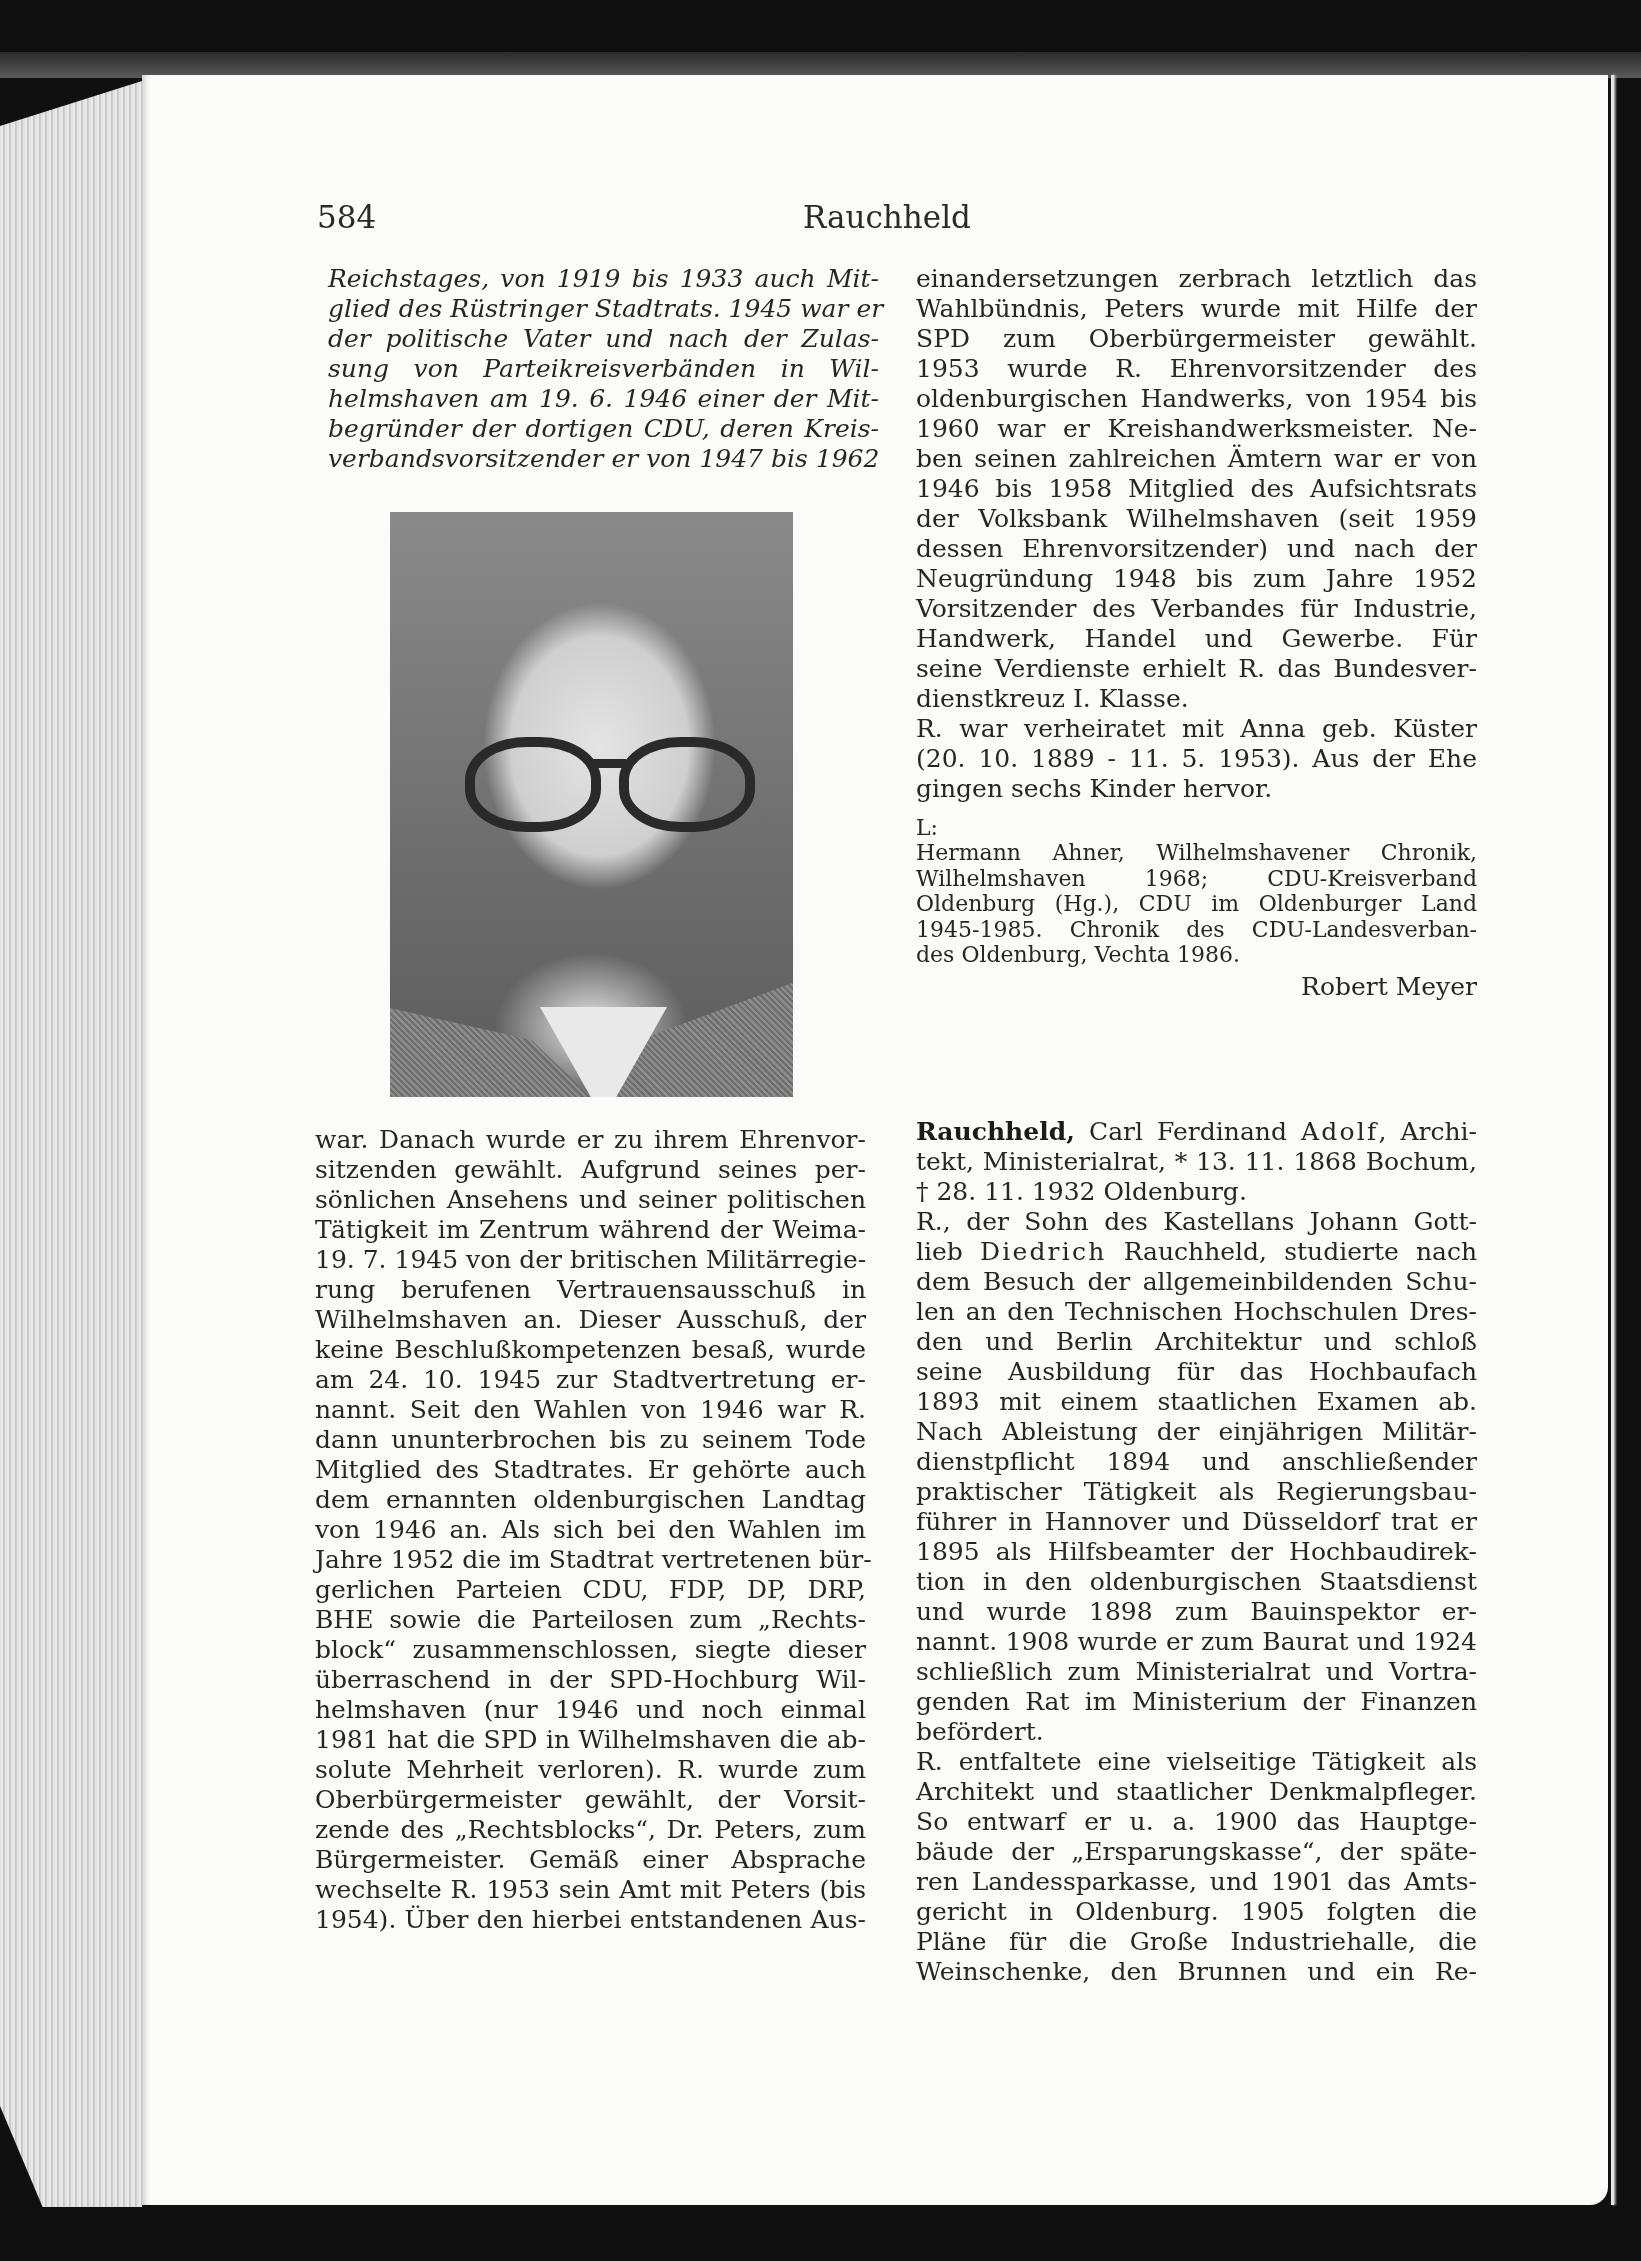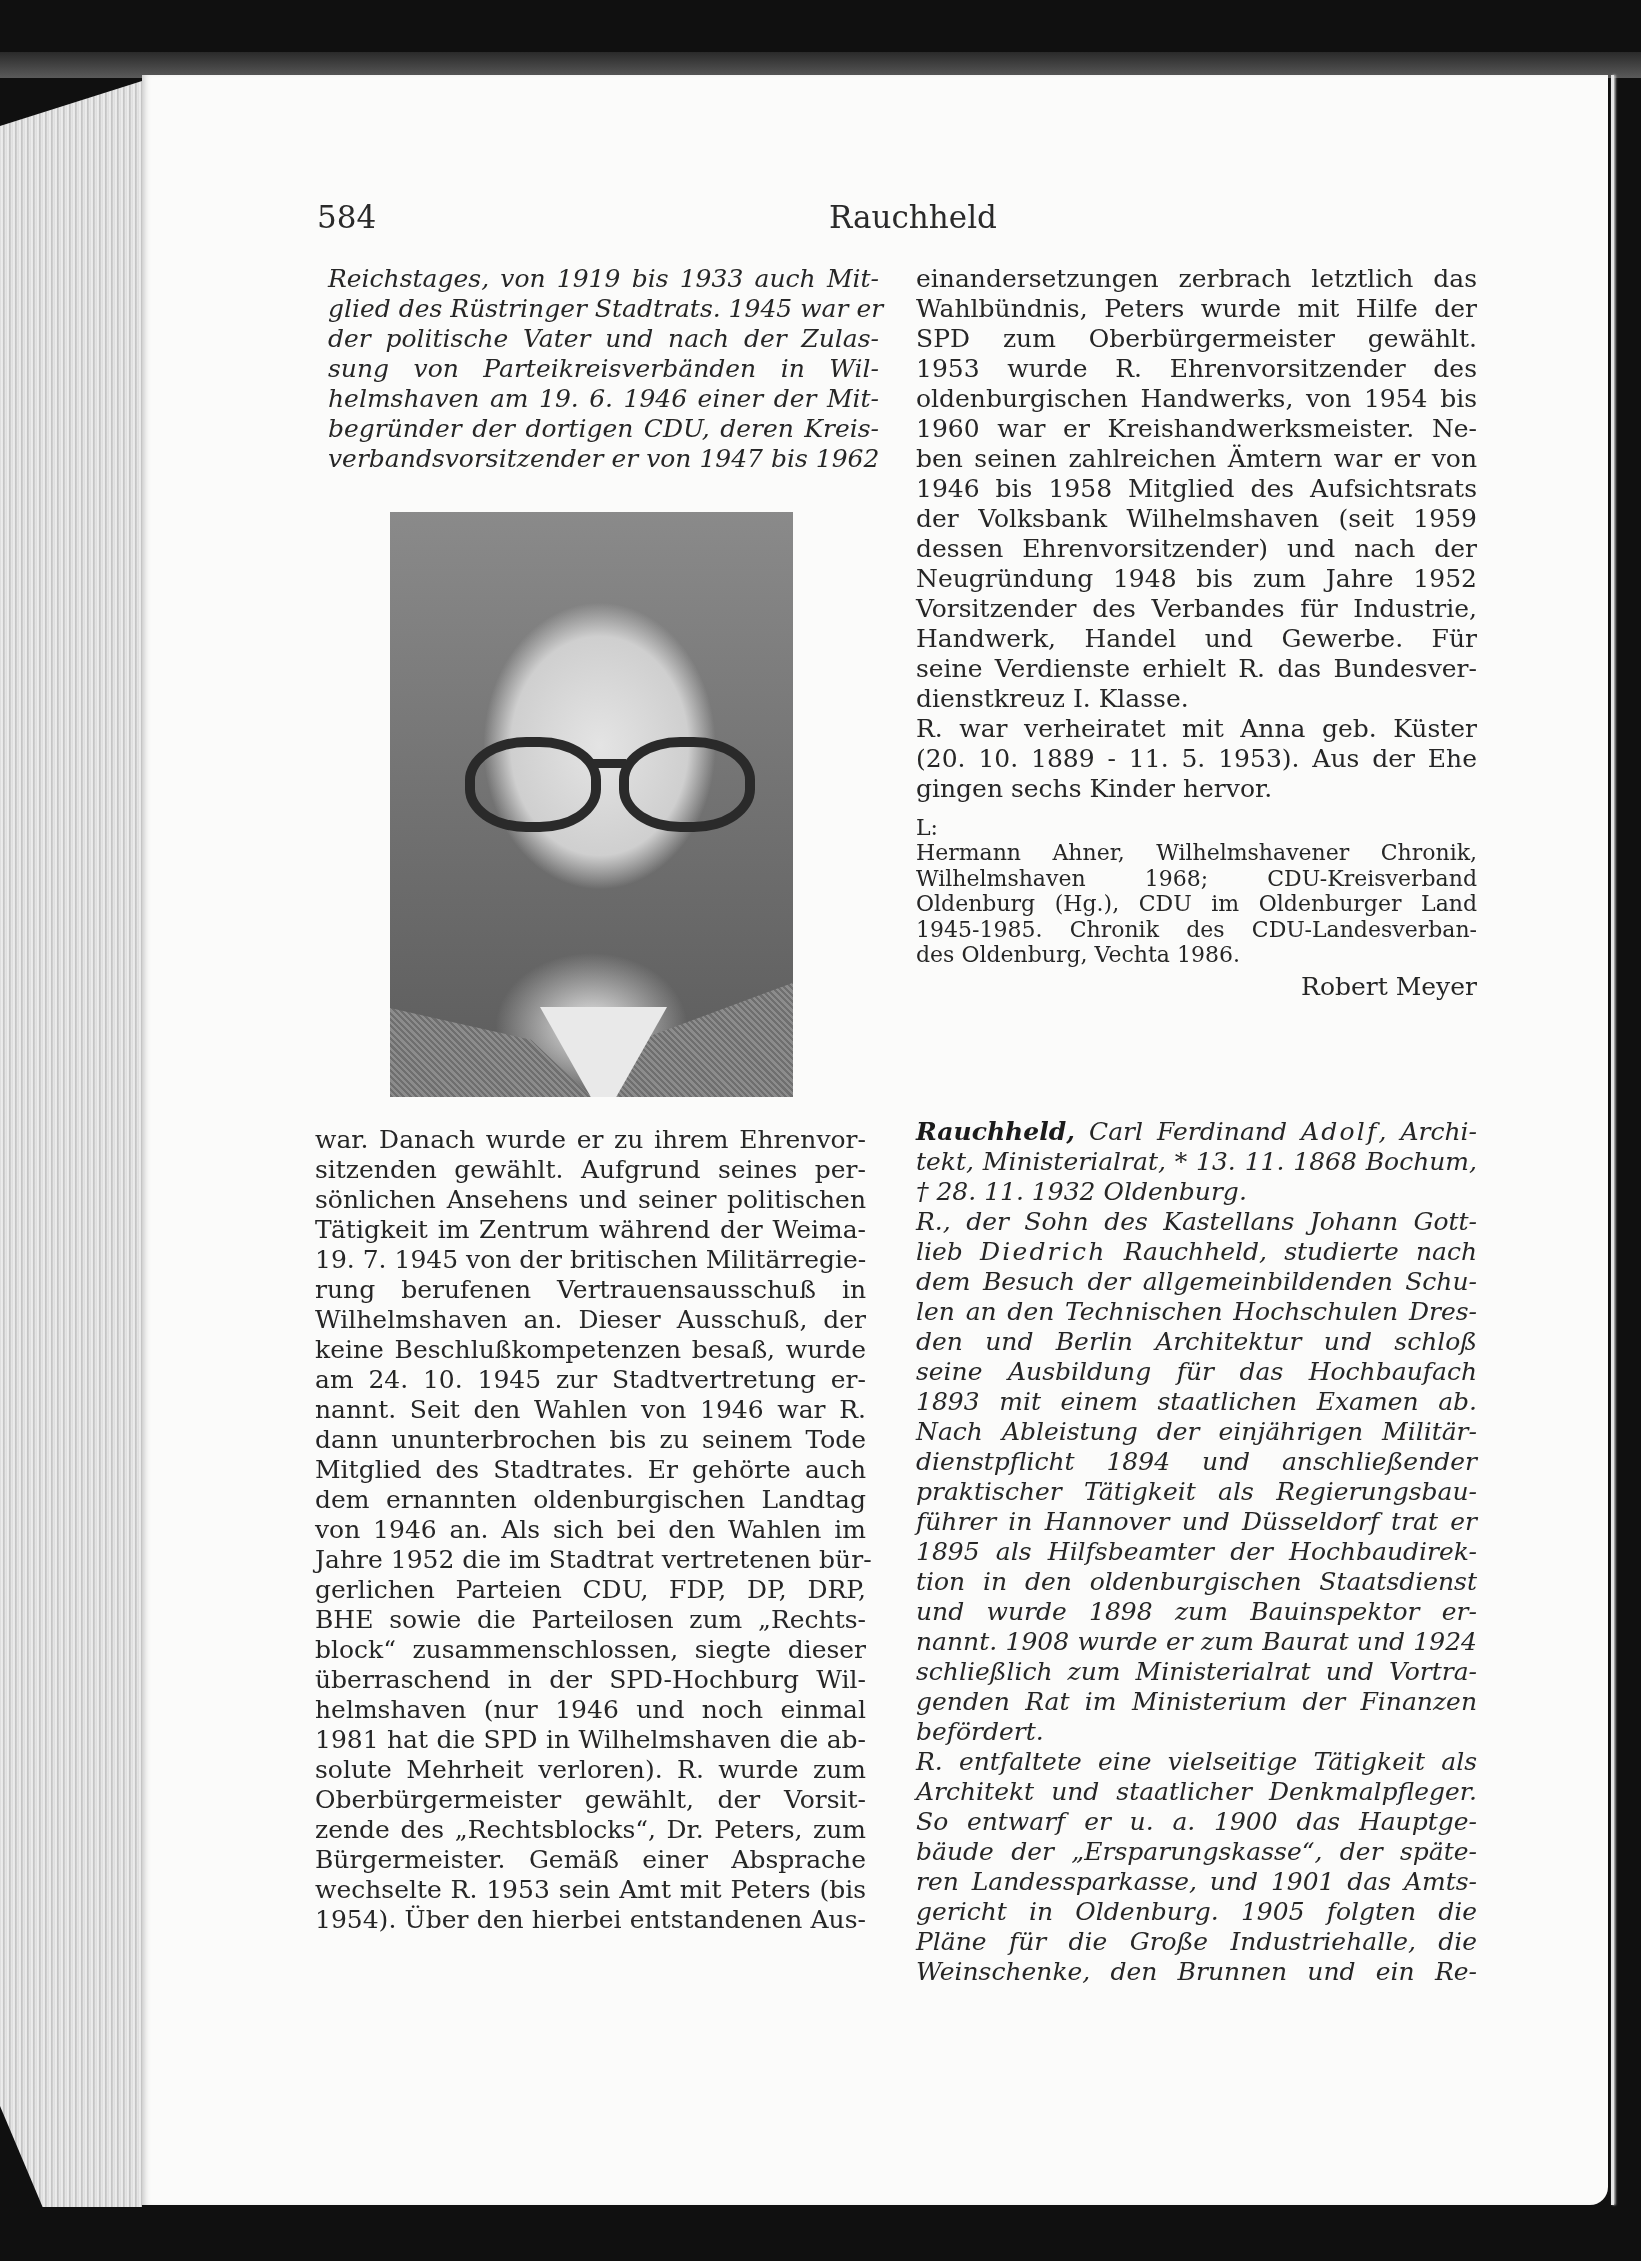--- a/index.html
+++ b/index.html
@@ -26,32 +26,32 @@
     box-shadow: inset 6px 0 7.5px -4.5px #bbb;
   }
   .page-fold {
     position: absolute; right: 28.5px; top: 75px; width: 2.2px; height: 2130px;
     background: #e6e6e6; box-shadow: 1.5px 0 2.2px #ccc;
   }
   .running-head {
     position: absolute; top: 202px; font-size: 31px; line-height: 30px; color: #2a2a2a;
   }
   #page-number { left: 317px; }
-  #running-title { left: 829px; width: 135px; text-align: center; }
+  #running-title { left: 803px; width: 135px; text-align: center; }
   .col {
     position: absolute; width: 551px; font-size: 25px; line-height: 30px;
     text-align: justify; hyphens: manual;
   }
   .col .ln { display: block; text-align-last: justify; white-space: nowrap; }
   .col .ln.last { text-align-last: left; }
   .col .ln.right { text-align: center; text-align-last: right; }
   #col-left-top { left: 328px; top: 264px; font-style: italic; }
   #col-left-bottom { left: 315px; top: 1125px; }
   #col-right-top { left: 916px; top: 264px; width: 561px; }
-  #col-right-bottom { left: 916px; top: 1117px; width: 561px; font-style: italic; }
+  #col-right-bottom { left: 916px; top: 1117px; width: 561px; }
   .refs { font-size: 22px; line-height: 25.5px; }
   .gap-s { height: 10.5px; }
   .photo {
     position: absolute; left: 390px; top: 512px; width: 403px; height: 585px;
     background:
       radial-gradient(ellipse 40% 34% at 52% 40%, #e4e4e4 0%, #cfcfcf 55%, rgba(0,0,0,0) 72%),
       radial-gradient(ellipse 34% 18% at 50% 88%, #eaeaea 0%, rgba(0,0,0,0) 70%),
       linear-gradient(180deg, #8a8a8a 0%, #6d6d6d 60%, #5b5b5b 100%);
     overflow: hidden;
   }

